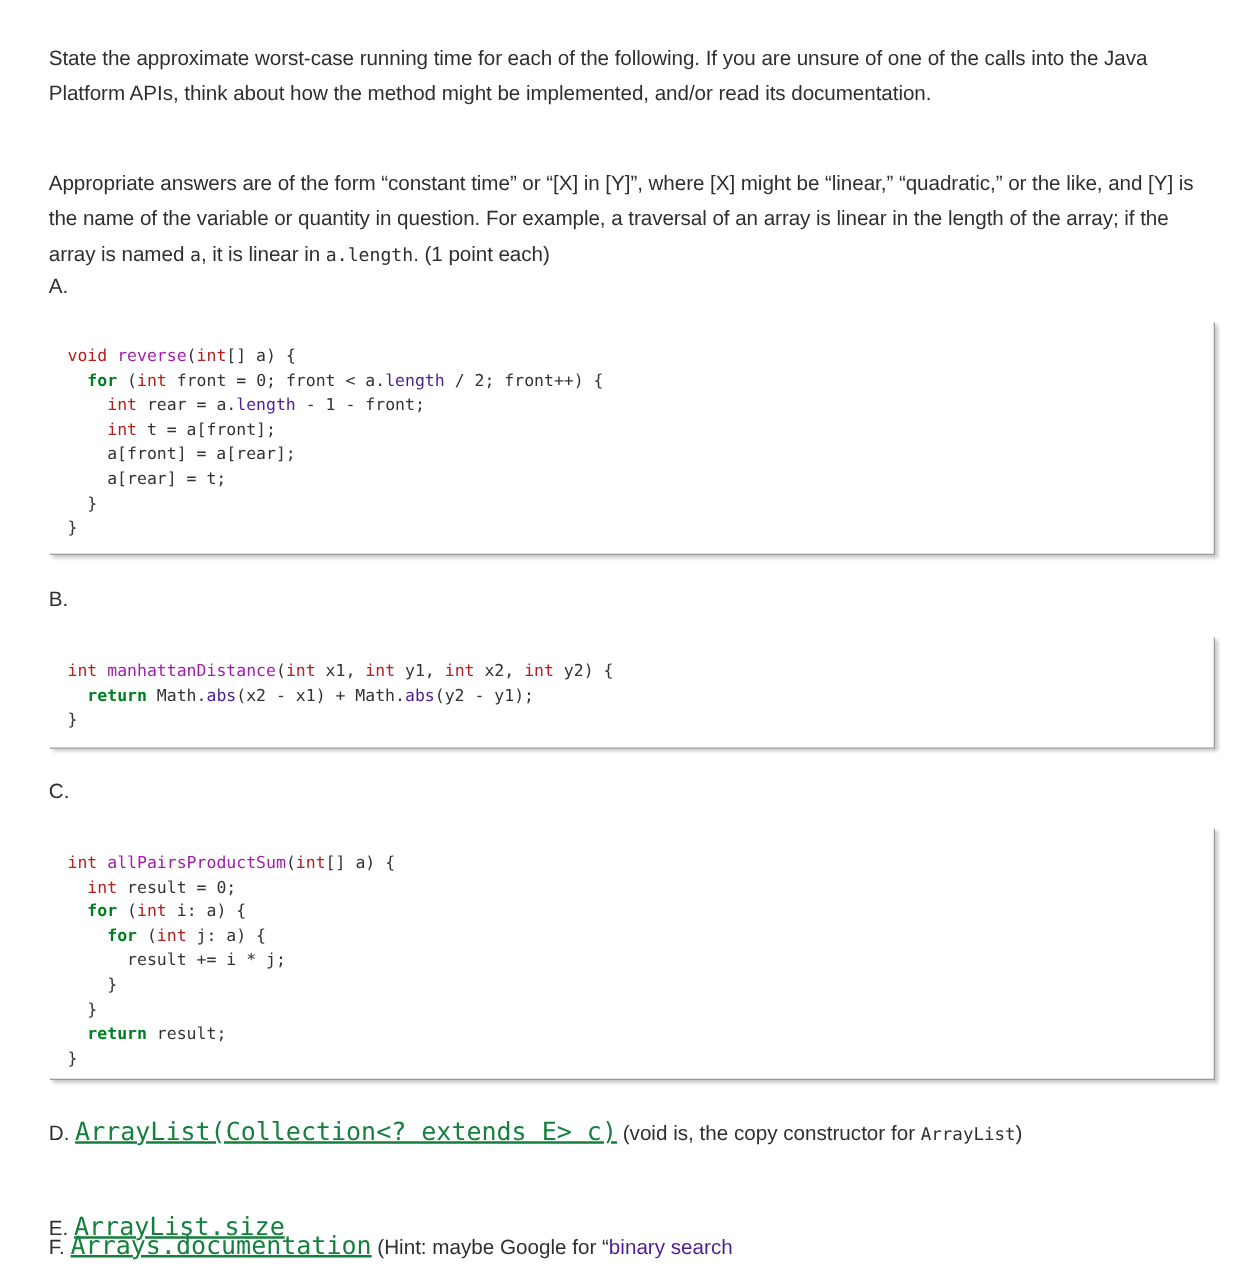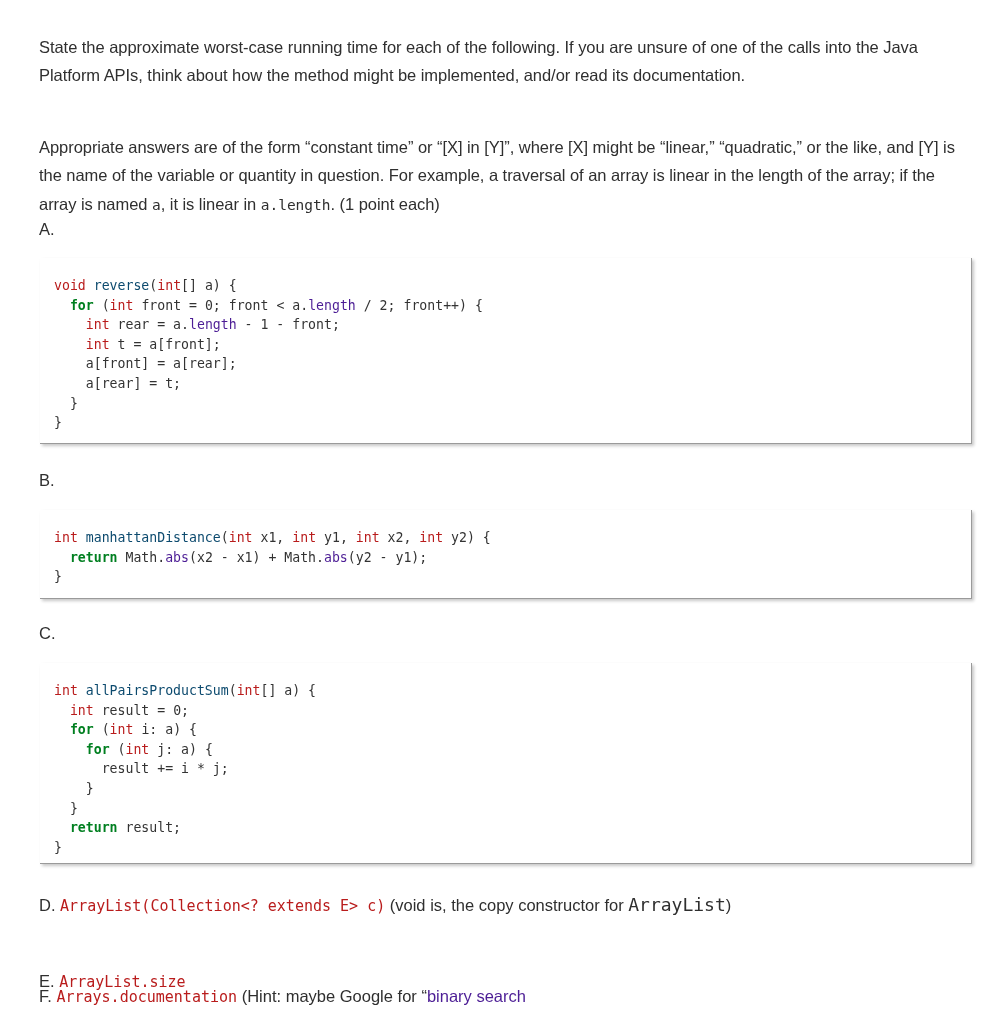--- a/index.html
+++ b/index.html
@@ -76,46 +76,47 @@
     white-space: pre;
     tab-size: 2;
   }
   #code-a { top: 258px; height: 186px; }
   #code-b { top: 510px; height: 89px; }
   #code-c { top: 663px; height: 201px; }
 
   
   .k-type   { color: #b91c1c; }        
   .k-kw     { color: #007f20; font-weight: bold; }  
-  .k-fn     { color: #0c4a6e; }        
+  .k-fn     { color: #a21caf; }        
   .k-mem    { color: #4c1d95; }        
   .k-num    { color: #333333; }
 
   
   .list-item {
     position: absolute;
     left: 39px;
     width: 940px;
     font-size: 16.5px;
     line-height: 24px;
     color: #2f2f2f;
   }
   #item-d { top: 893px; }
   #item-e { top: 969px; }
   #item-f { top: 984px; }
 
   .code-ref {
     font-family: "DejaVu Sans Mono", "Liberation Mono", monospace;
-    font-size: 15px;
-    color: #b91c1c;
+    font-size: 20px;
+    color: #15803d;
     letter-spacing: 0;
+    text-decoration: underline;
   }
   .code-ref-dark {
     font-family: "DejaVu Sans Mono", "Liberation Mono", monospace;
-    font-size: 18px;
+    font-size: 14px;
     color: #2f2f2f;
     letter-spacing: 0;
   }
   .link {
     color: #4c1d95;
     text-decoration: none;
   }
 </style>
 </head>
 <body>

